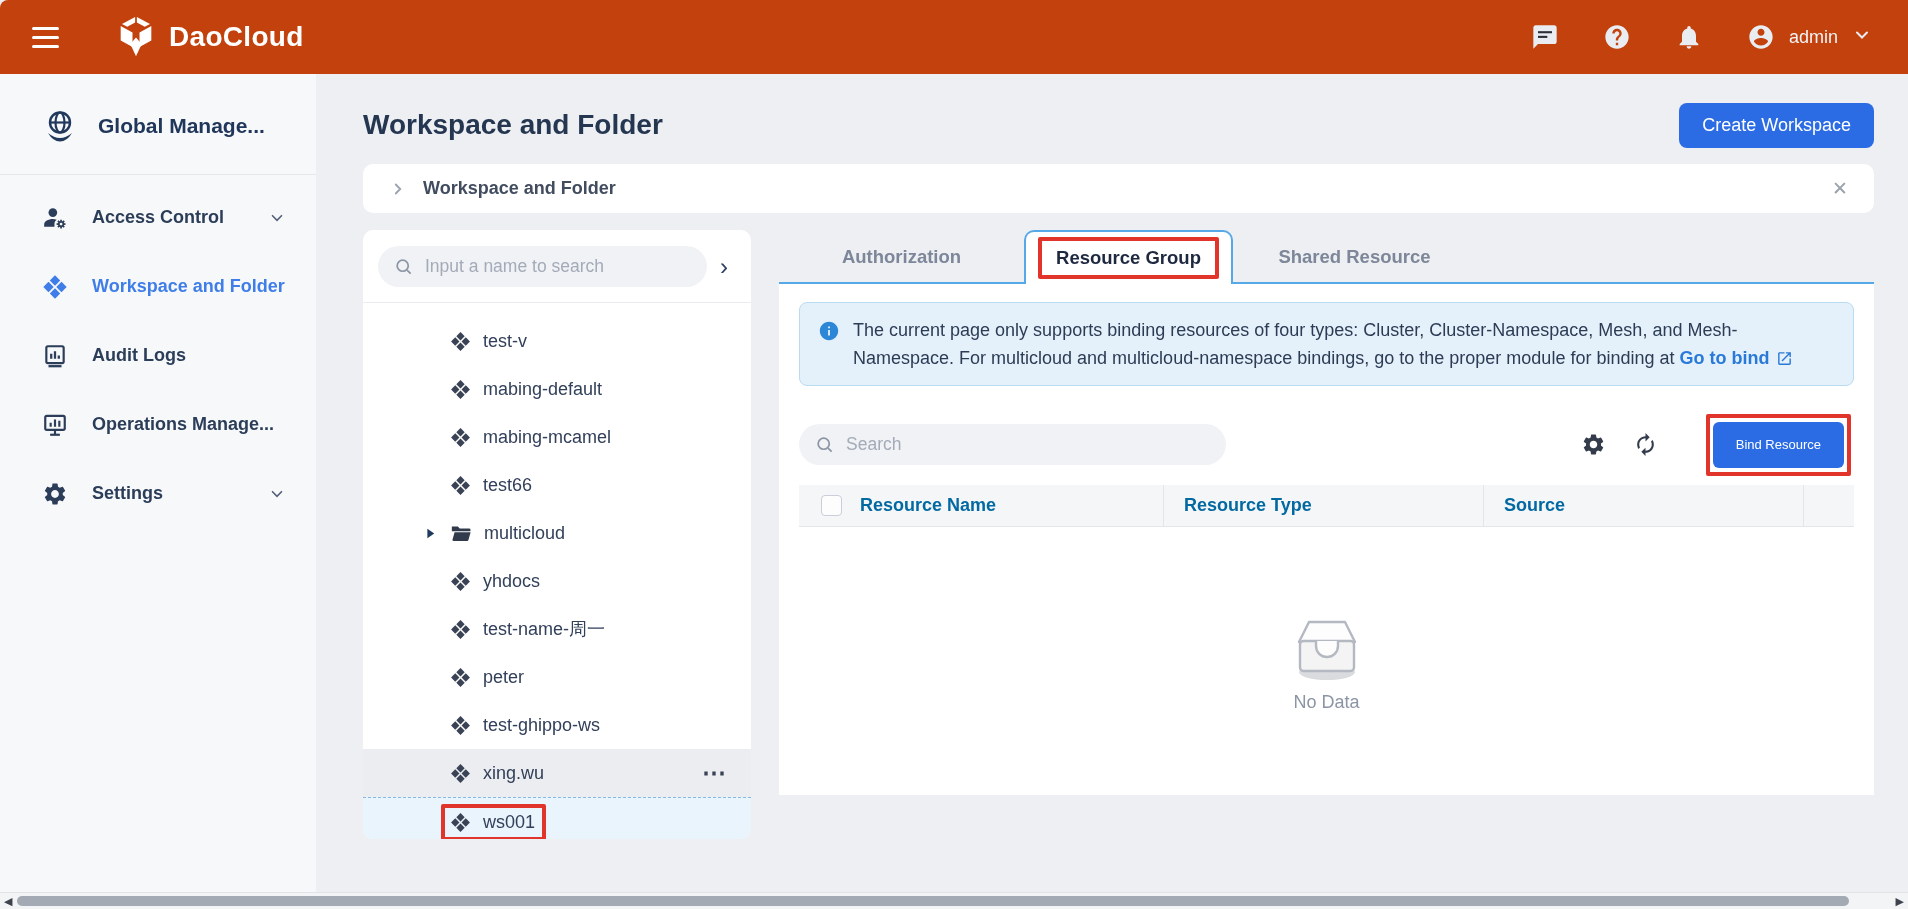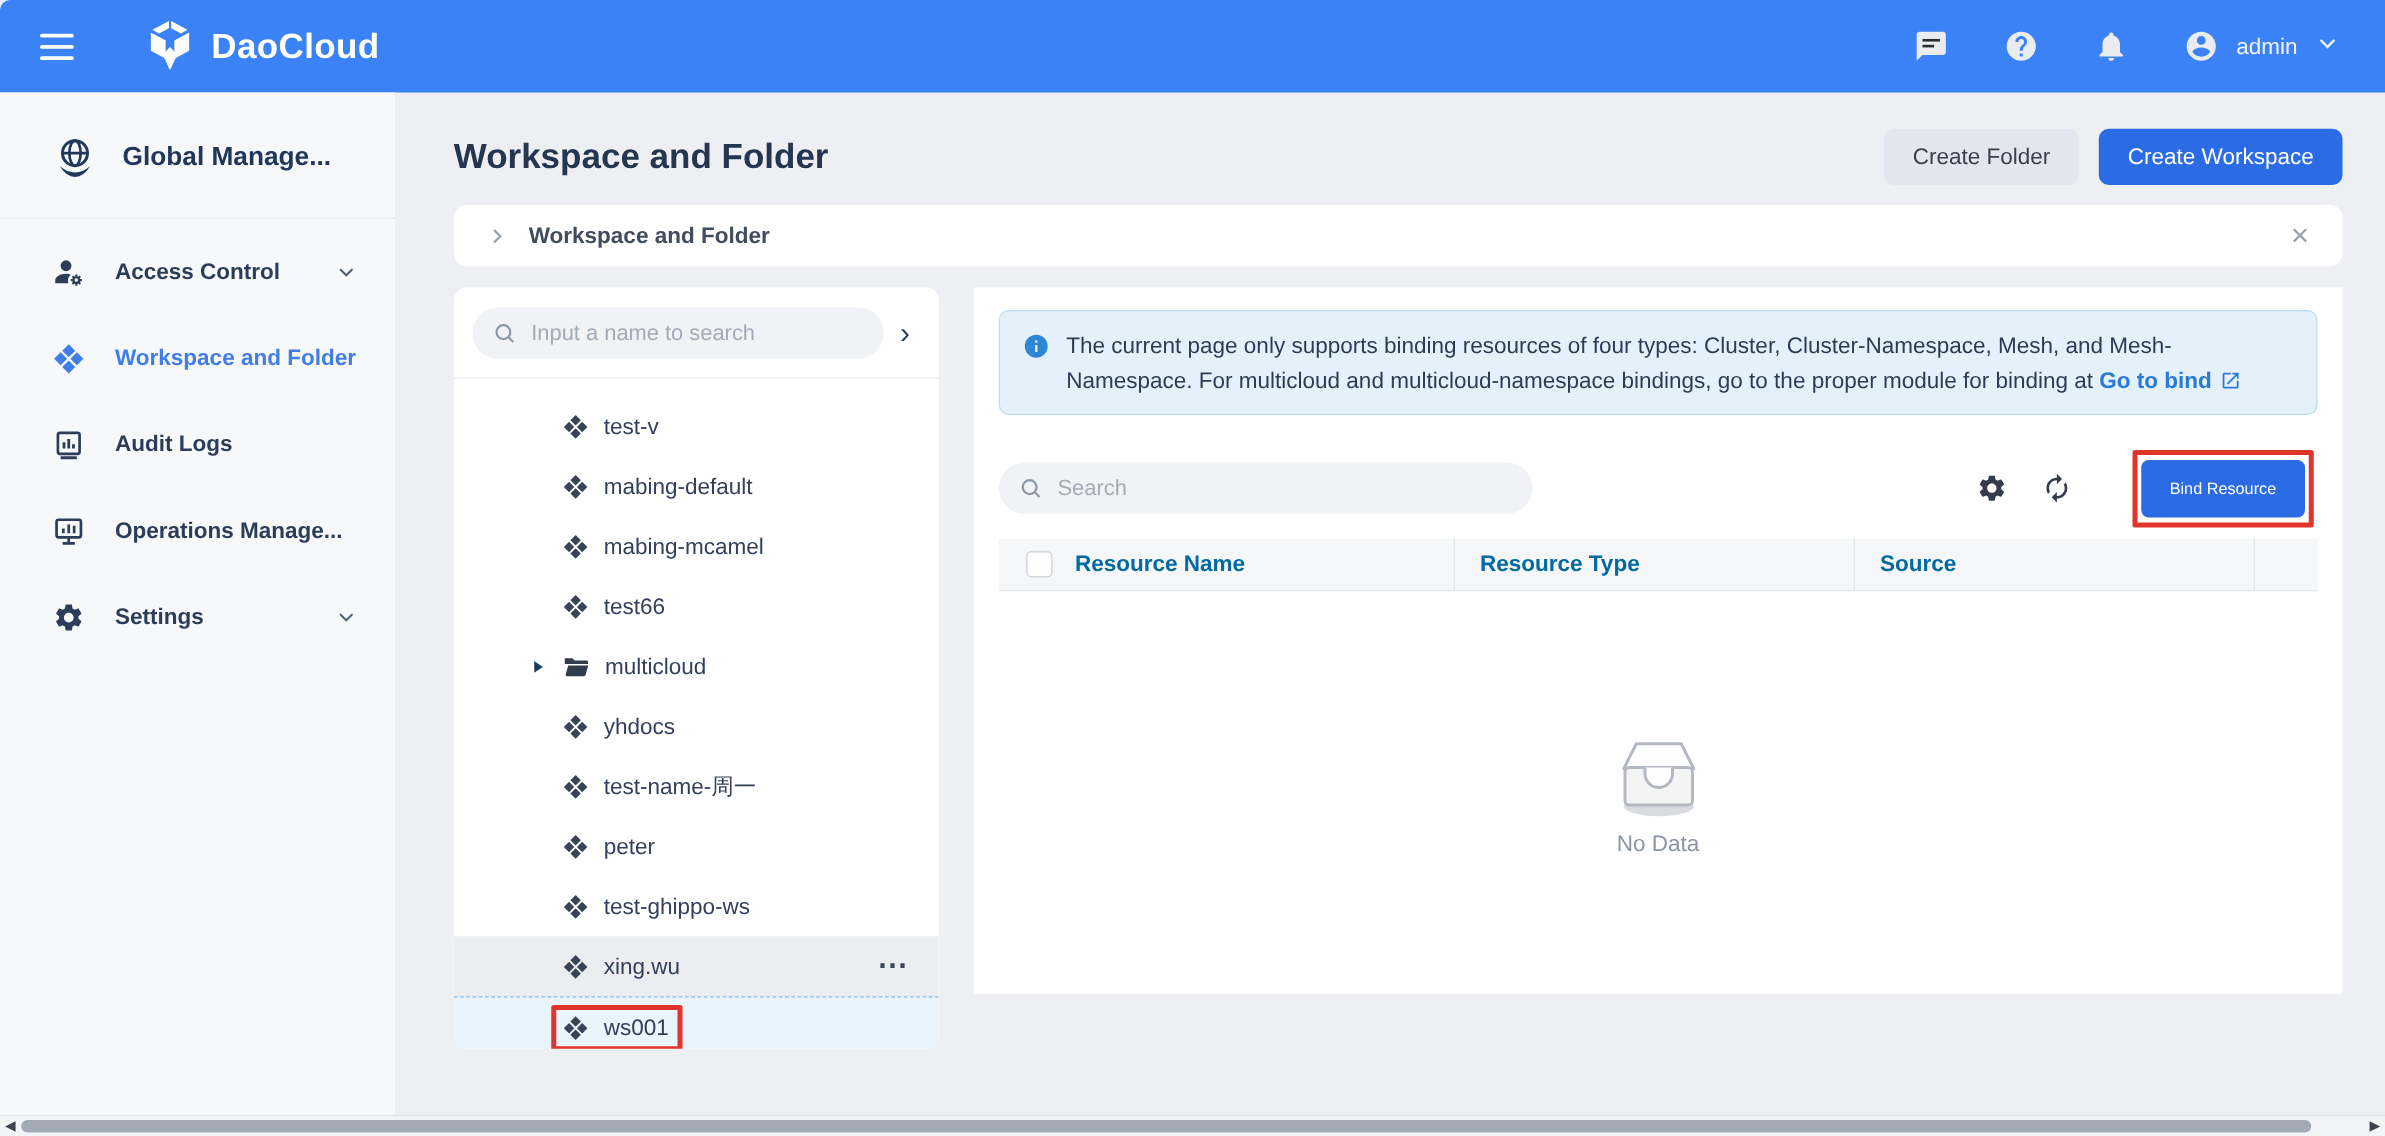--- a/index.html
+++ b/index.html
@@ -1,20 +1,20 @@
 <!DOCTYPE html>
 <html><head>
 <meta charset="utf-8">
 <style>
   html,body{margin:0;padding:0;}
   body{width:1908px;height:909px;overflow:hidden;background:#edeff2;
        font-family:"Liberation Sans",sans-serif;position:relative;color:#2b3d58;}
 
   
-  .topbar{height:74px;background:#3b82f6;display:flex;align-items:center;color:#fff;border-radius:8px 0 0 0;}
+  .topbar{height:74px;background:#c2410c;display:flex;align-items:center;color:#fff;border-radius:8px 0 0 0;}
   .burger{margin-left:32px;width:27px;cursor:pointer;}
   .burger span{display:block;height:3px;background:#fff;border-radius:2px;margin:6px 0;}
   .brand{display:flex;align-items:center;margin-left:56px;gap:12px;}
   .brand svg{width:42px;height:46px;}
   .brand-name{font-size:28px;font-weight:bold;letter-spacing:.3px;}
   .topbar-right{margin-left:auto;display:flex;align-items:center;gap:44px;padding-right:36px;}
   .tb-icon{display:flex;cursor:pointer;}
   .tb-icon svg{width:28px;height:28px;}
   .admin-wrap{display:flex;align-items:center;gap:14px;cursor:pointer;}
   .admin-name{font-size:18px;color:#f2f4f6;}
@@ -264,21 +264,20 @@
             <path d="M6 9l6 6 6-6"></path>
           </svg>
       </span>
     </div>
   </div>
 
   <div class="main">
     <div class="page-head">
       <div class="page-title">Workspace and Folder</div>
       <div class="head-actions">
-        <button class="btn btn-gray">Create Folder</button>
         <button class="btn btn-blue">Create Workspace</button>
       </div>
     </div>
 
     <div class="breadcrumb">
       <span class="bc-chev">
         <svg viewBox="0 0 24 24" fill="none" stroke="currentColor" stroke-width="2.4" stroke-linecap="round">
             <path d="M9 6l6 6-6 6"></path>
           </svg>
       </span>
@@ -436,20 +435,30 @@
                   </svg>
                 </span>
               <span class="tlabel">ws001</span>
               <span class="redbox redbox-ws"></span>
             </span>
           </div>
         </div>
       </div>
 
       <div class="right-panel">
+        <div class="tabs">
+          <div class="tab t1">Authorization</div>
+          <div class="tab t2 active">
+            <span class="tab-anchor">
+              <span>Resource Group</span>
+              <span class="redbox redbox-tab"></span>
+            </span>
+          </div>
+          <div class="tab t3">Shared Resource</div>
+        </div>
 
         <div class="panel-body">
           <div class="alert">
             <span class="alert-ic">
               <svg viewBox="0 0 24 24" fill="currentColor">
                   <path d="M12 2C6.48 2 2 6.48 2 12s4.48 10 10 10 10-4.48 10-10S17.52 2 12 2zm1 15h-2v-6h2v6zm0-8h-2V7h2v2z"></path>
                 </svg>
             </span>
             <div class="alert-text">
               <span>The current page only supports binding resources of four types: Cluster, Cluster-Namespace, Mesh, and Mesh-Namespace. For multicloud and multicloud-namespace bindings, go to the proper module for binding at</span>

